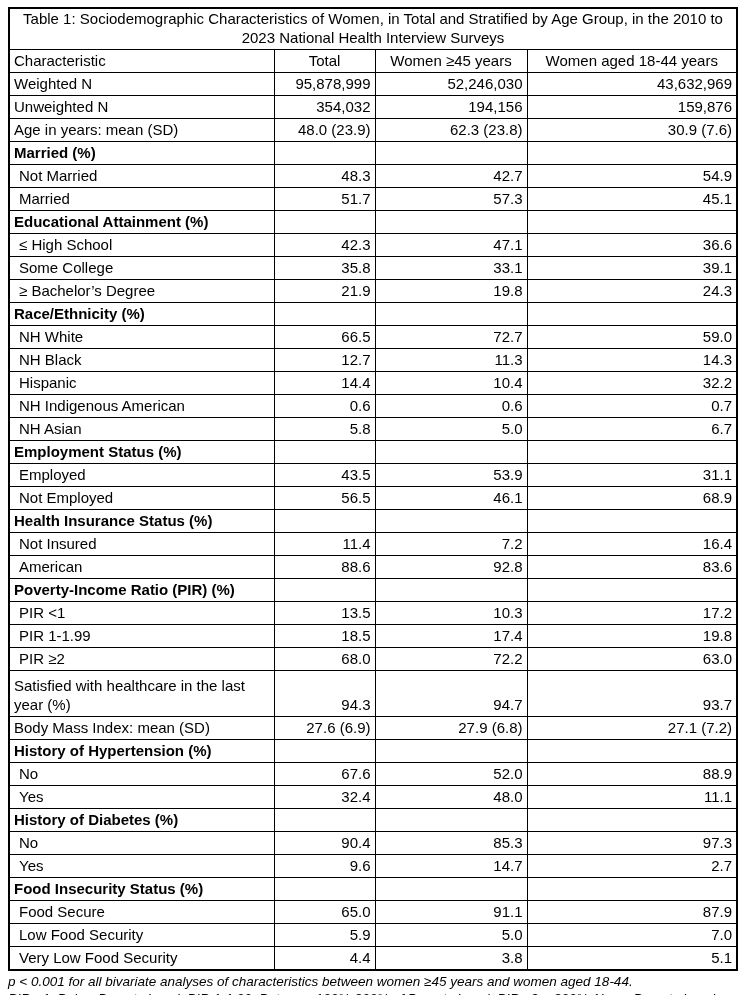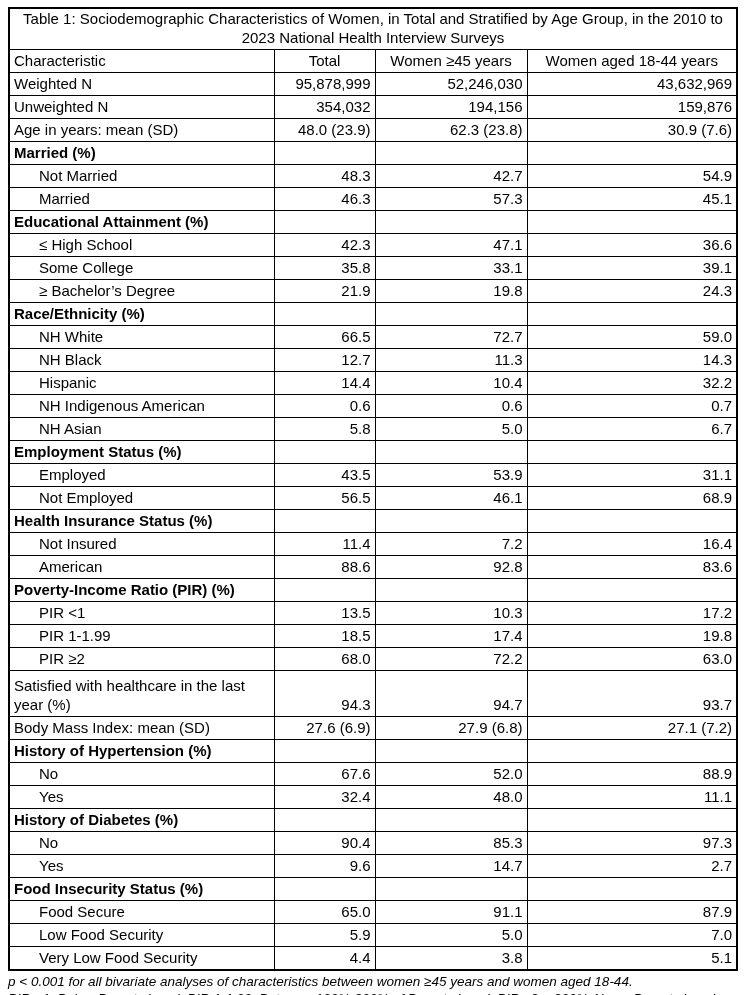--- a/index.html
+++ b/index.html
@@ -32,21 +32,21 @@
   th.title-cell {
     font-weight: bold;
     font-size: 16px;
     text-align: center;
     padding: 2px 12px 3px 12px;
     line-height: 1.28;
   }
   tr.colhead th { height: 20px; text-align: center; }
   tr.colhead th.c-char { text-align: left; }
   td.lbl { text-align: left; height: 20px; }
-  td.lbl.indent { padding-left: 29px; }
+  td.lbl.indent { padding-left: 9px; }
   td.lbl.section { font-weight: bold; }
   td.val { text-align: right; height: 20px; }
   tr.tall td { height: 43px; }
   .footnote {
     width: 736px;
     font-style: italic;
     font-size: 13.5px;
     line-height: 1.3;
     padding: 2px 0 6px 0;
   }
@@ -99,21 +99,21 @@
           <td class="val"></td>
         </tr>
         <tr>
           <td class="lbl indent">Not Married</td>
           <td class="val">48.3</td>
           <td class="val">42.7</td>
           <td class="val">54.9</td>
         </tr>
         <tr>
           <td class="lbl indent">Married</td>
-          <td class="val">46.3</td>
+          <td class="val">51.7</td>
           <td class="val">57.3</td>
           <td class="val">45.1</td>
         </tr>
         <tr>
           <td class="lbl section">Educational Attainment (%)</td>
           <td class="val"></td>
           <td class="val"></td>
           <td class="val"></td>
         </tr>
         <tr>

